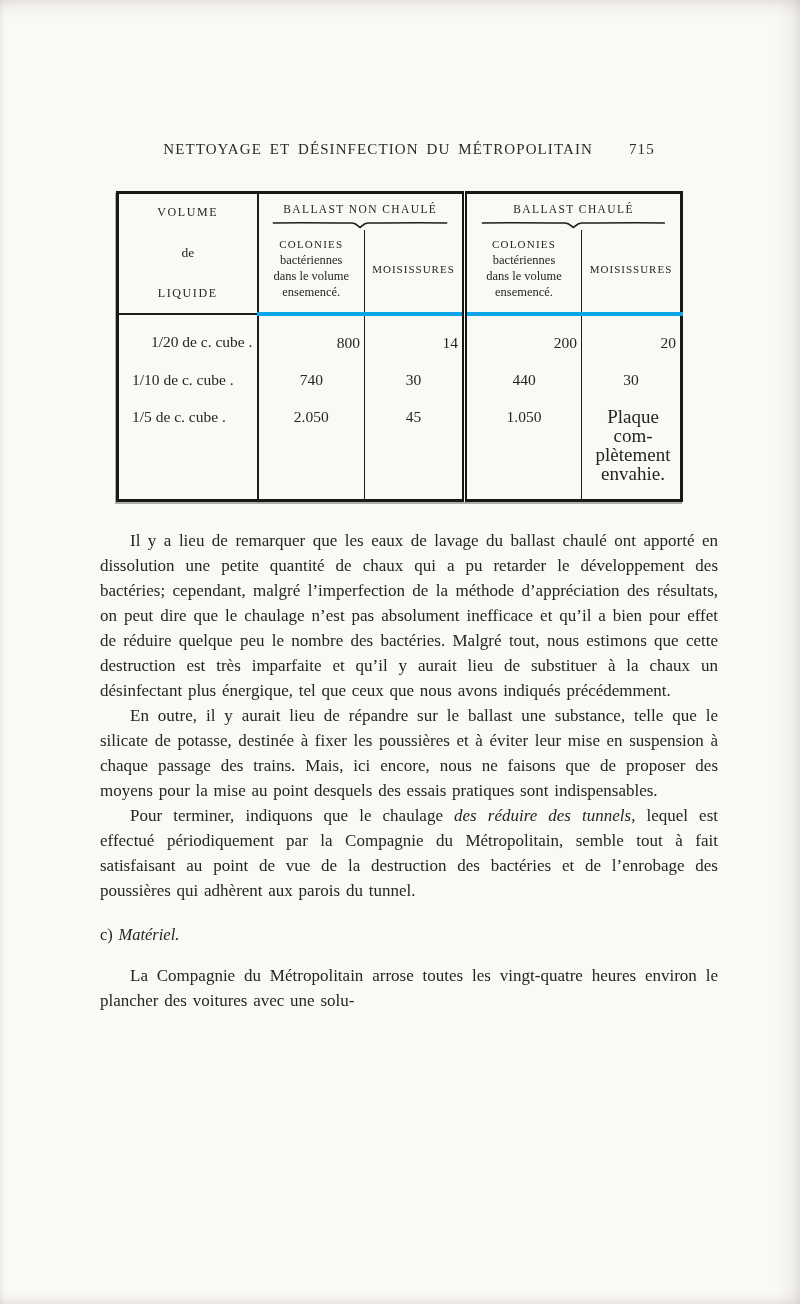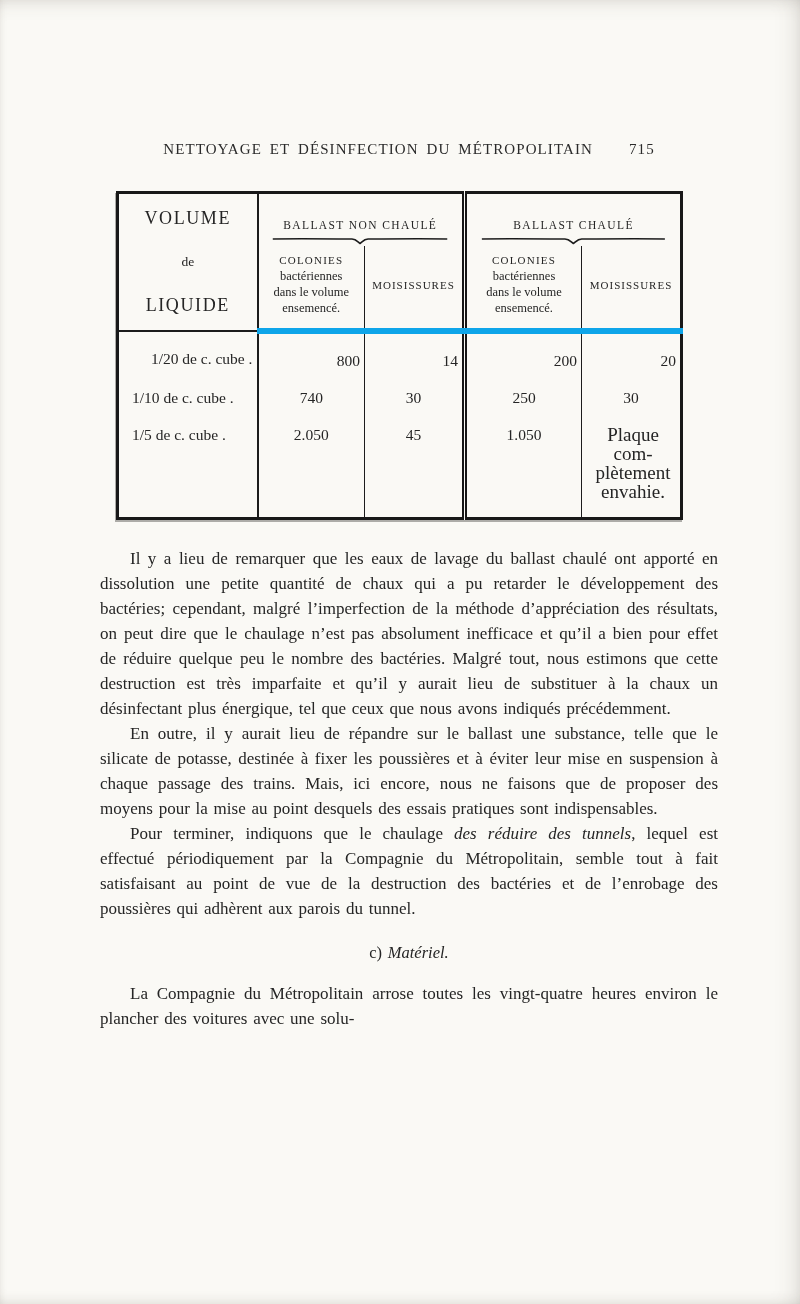--- a/index.html
+++ b/index.html
@@ -41,47 +41,47 @@
     margin-bottom: 26px;
     table-layout: fixed;
   }
   th, td { font-weight: normal; }
   .c-vol { border-right: 2px solid #1c1c1c; }
   .c-2   { border-left: 1.5px solid #1c1c1c; }
   .c-3   { border-left: 5px double #161616; }
   .c-4   { border-left: 1.5px solid #1c1c1c; }
 
   .th-vol { vertical-align: middle; border-bottom: 2px solid #1c1c1c; padding-bottom: 10px; }
-  .vol-caps { font-size: 18px; letter-spacing: 1.6px; margin-top: 8px; }
+  .vol-caps { font-size: 12px; letter-spacing: 1.6px; margin-top: 8px; }
   .vol-de   { font-size: 13.5px; margin: 25px 0; }
 
-  .th-group { padding: 25px 5px 1px; vertical-align: top; border-bottom: none; }
+  .th-group { padding: 9px 5px 1px; vertical-align: top; border-bottom: none; }
   .group-label { font-size: 11.5px; letter-spacing: 1.4px; text-align: center; white-space: nowrap; }
   .brace { display: block; width: 92%; height: 9px; margin: 5px auto 0; }
 
-  .th-sub { vertical-align: middle; padding: 8px 3px 12px; text-align: center; border-bottom: 6px solid #0ea5e9; margin-top: 8px; }
+  .th-sub { vertical-align: middle; padding: 8px 3px 12px; text-align: center; border-bottom: 4px solid #0ea5e9; margin-top: 8px; }
   .sub-title { font-size: 11px; letter-spacing: 1.2px; margin-bottom: 2px; }
   .sub-rest  { font-size: 12.5px; line-height: 1.28; white-space: pre-line; }
   .sub-mois  { font-size: 11px; letter-spacing: 1px; }
 
   tbody td {
     vertical-align: top; text-align: center;
     font-size: 15.5px; line-height: 19px;
     padding: 9px 4px;
   }
   tbody tr:first-child td { padding-top: 17px; text-align: right; }
   tbody tr:last-child  td { padding-bottom: 16px; }
   .td-vol { text-align: left; padding-left: 13px; white-space: nowrap; }
   .td-note { text-align: center; padding-left: 7px; padding-right: 3px; white-space: pre-line; font-size: 19px; line-height: 19px; }
 
   
   .body-text { font-size: 17px; line-height: 25px; text-align: justify; word-spacing: 1.5px; hyphens: auto; }
   .body-p { margin: 0; text-indent: 30px; }
   .section-heading {
-    margin: 19px 0 16px; text-align: center;
+    margin: 19px 0 16px; 
     font-size: 16.5px; font-weight: normal; text-indent: 0;
   }
 </style>
 </head>
 <body>
 
 <div class="scan">
   <div class="content">
 
     <header class="running-head">
@@ -139,21 +139,21 @@
           <td class="c-vol td-vol">1/20 de c. cube .</td>
           <td>800</td>
           <td class="c-2">14</td>
           <td class="c-3">200</td>
           <td class="c-4">20</td>
         </tr>
         <tr>
           <td class="c-vol td-vol">1/10 de c. cube .</td>
           <td>740</td>
           <td class="c-2">30</td>
-          <td class="c-3">250</td>
+          <td class="c-3">440</td>
           <td class="c-4">30</td>
         </tr>
         <tr>
           <td class="c-vol td-vol">1/5 de c. cube .</td>
           <td>2.050</td>
           <td class="c-2">45</td>
           <td class="c-3">1.050</td>
           <td class="c-4 td-note">Plaque com-
 plètement
 envahie.</td>

